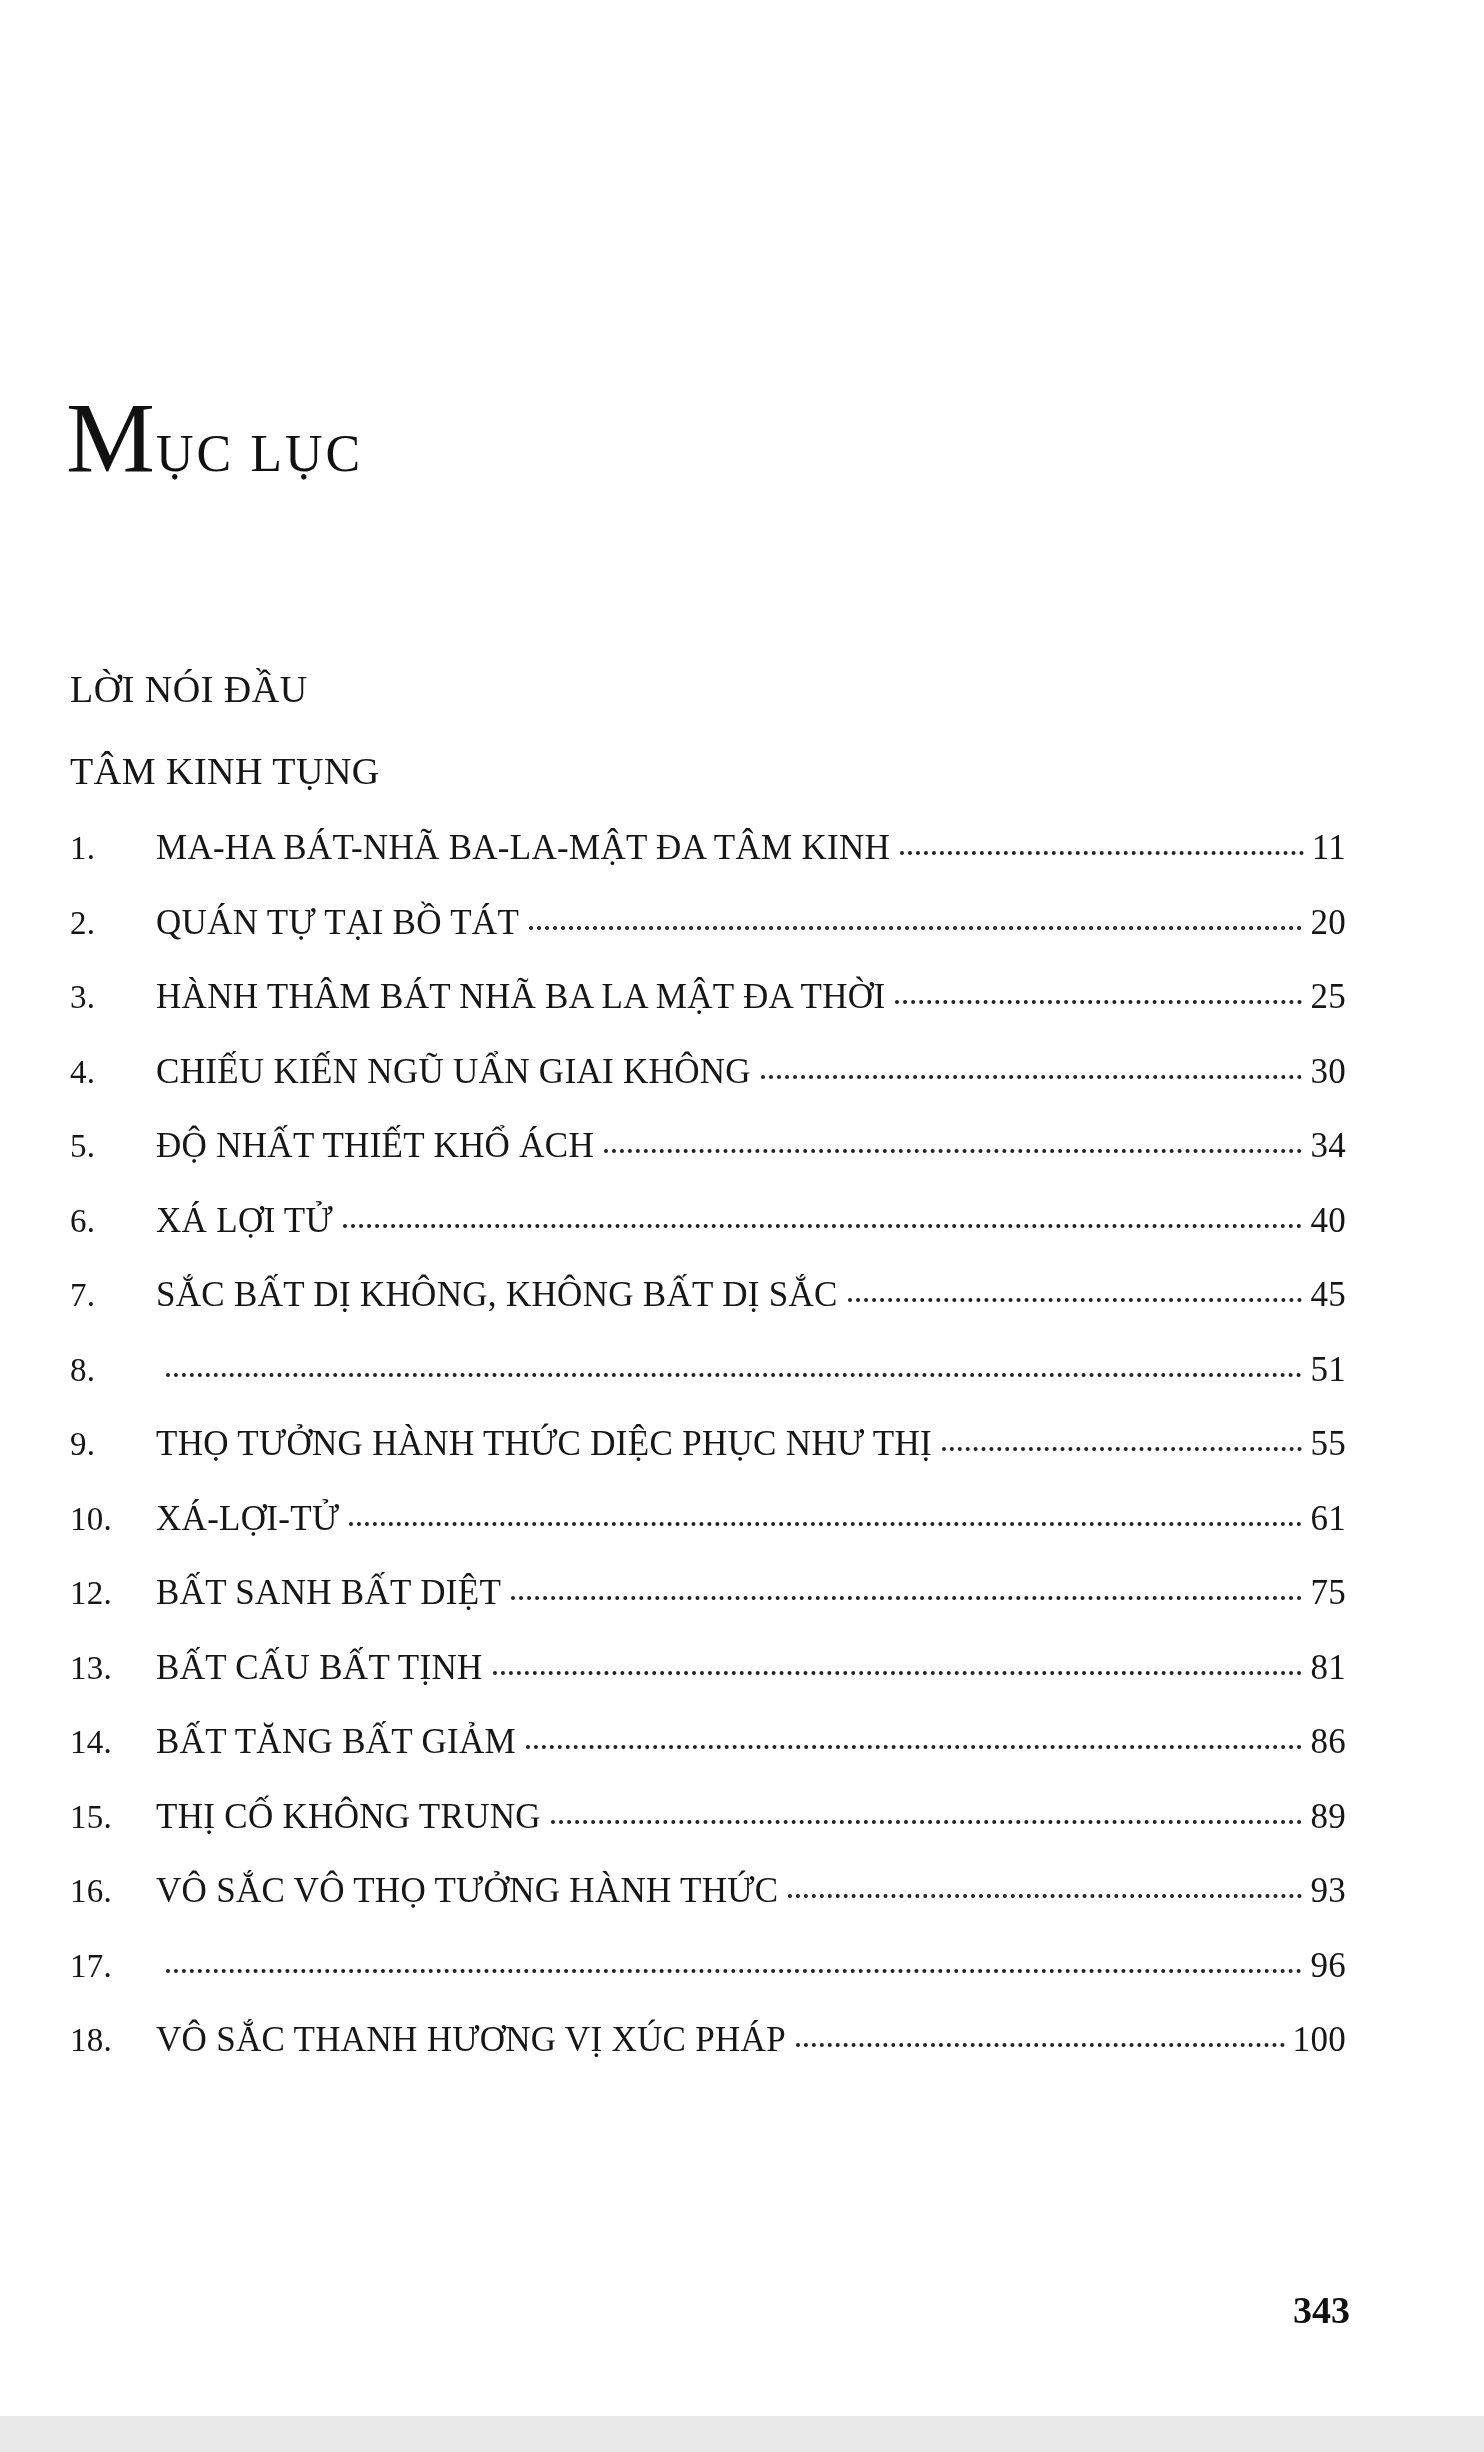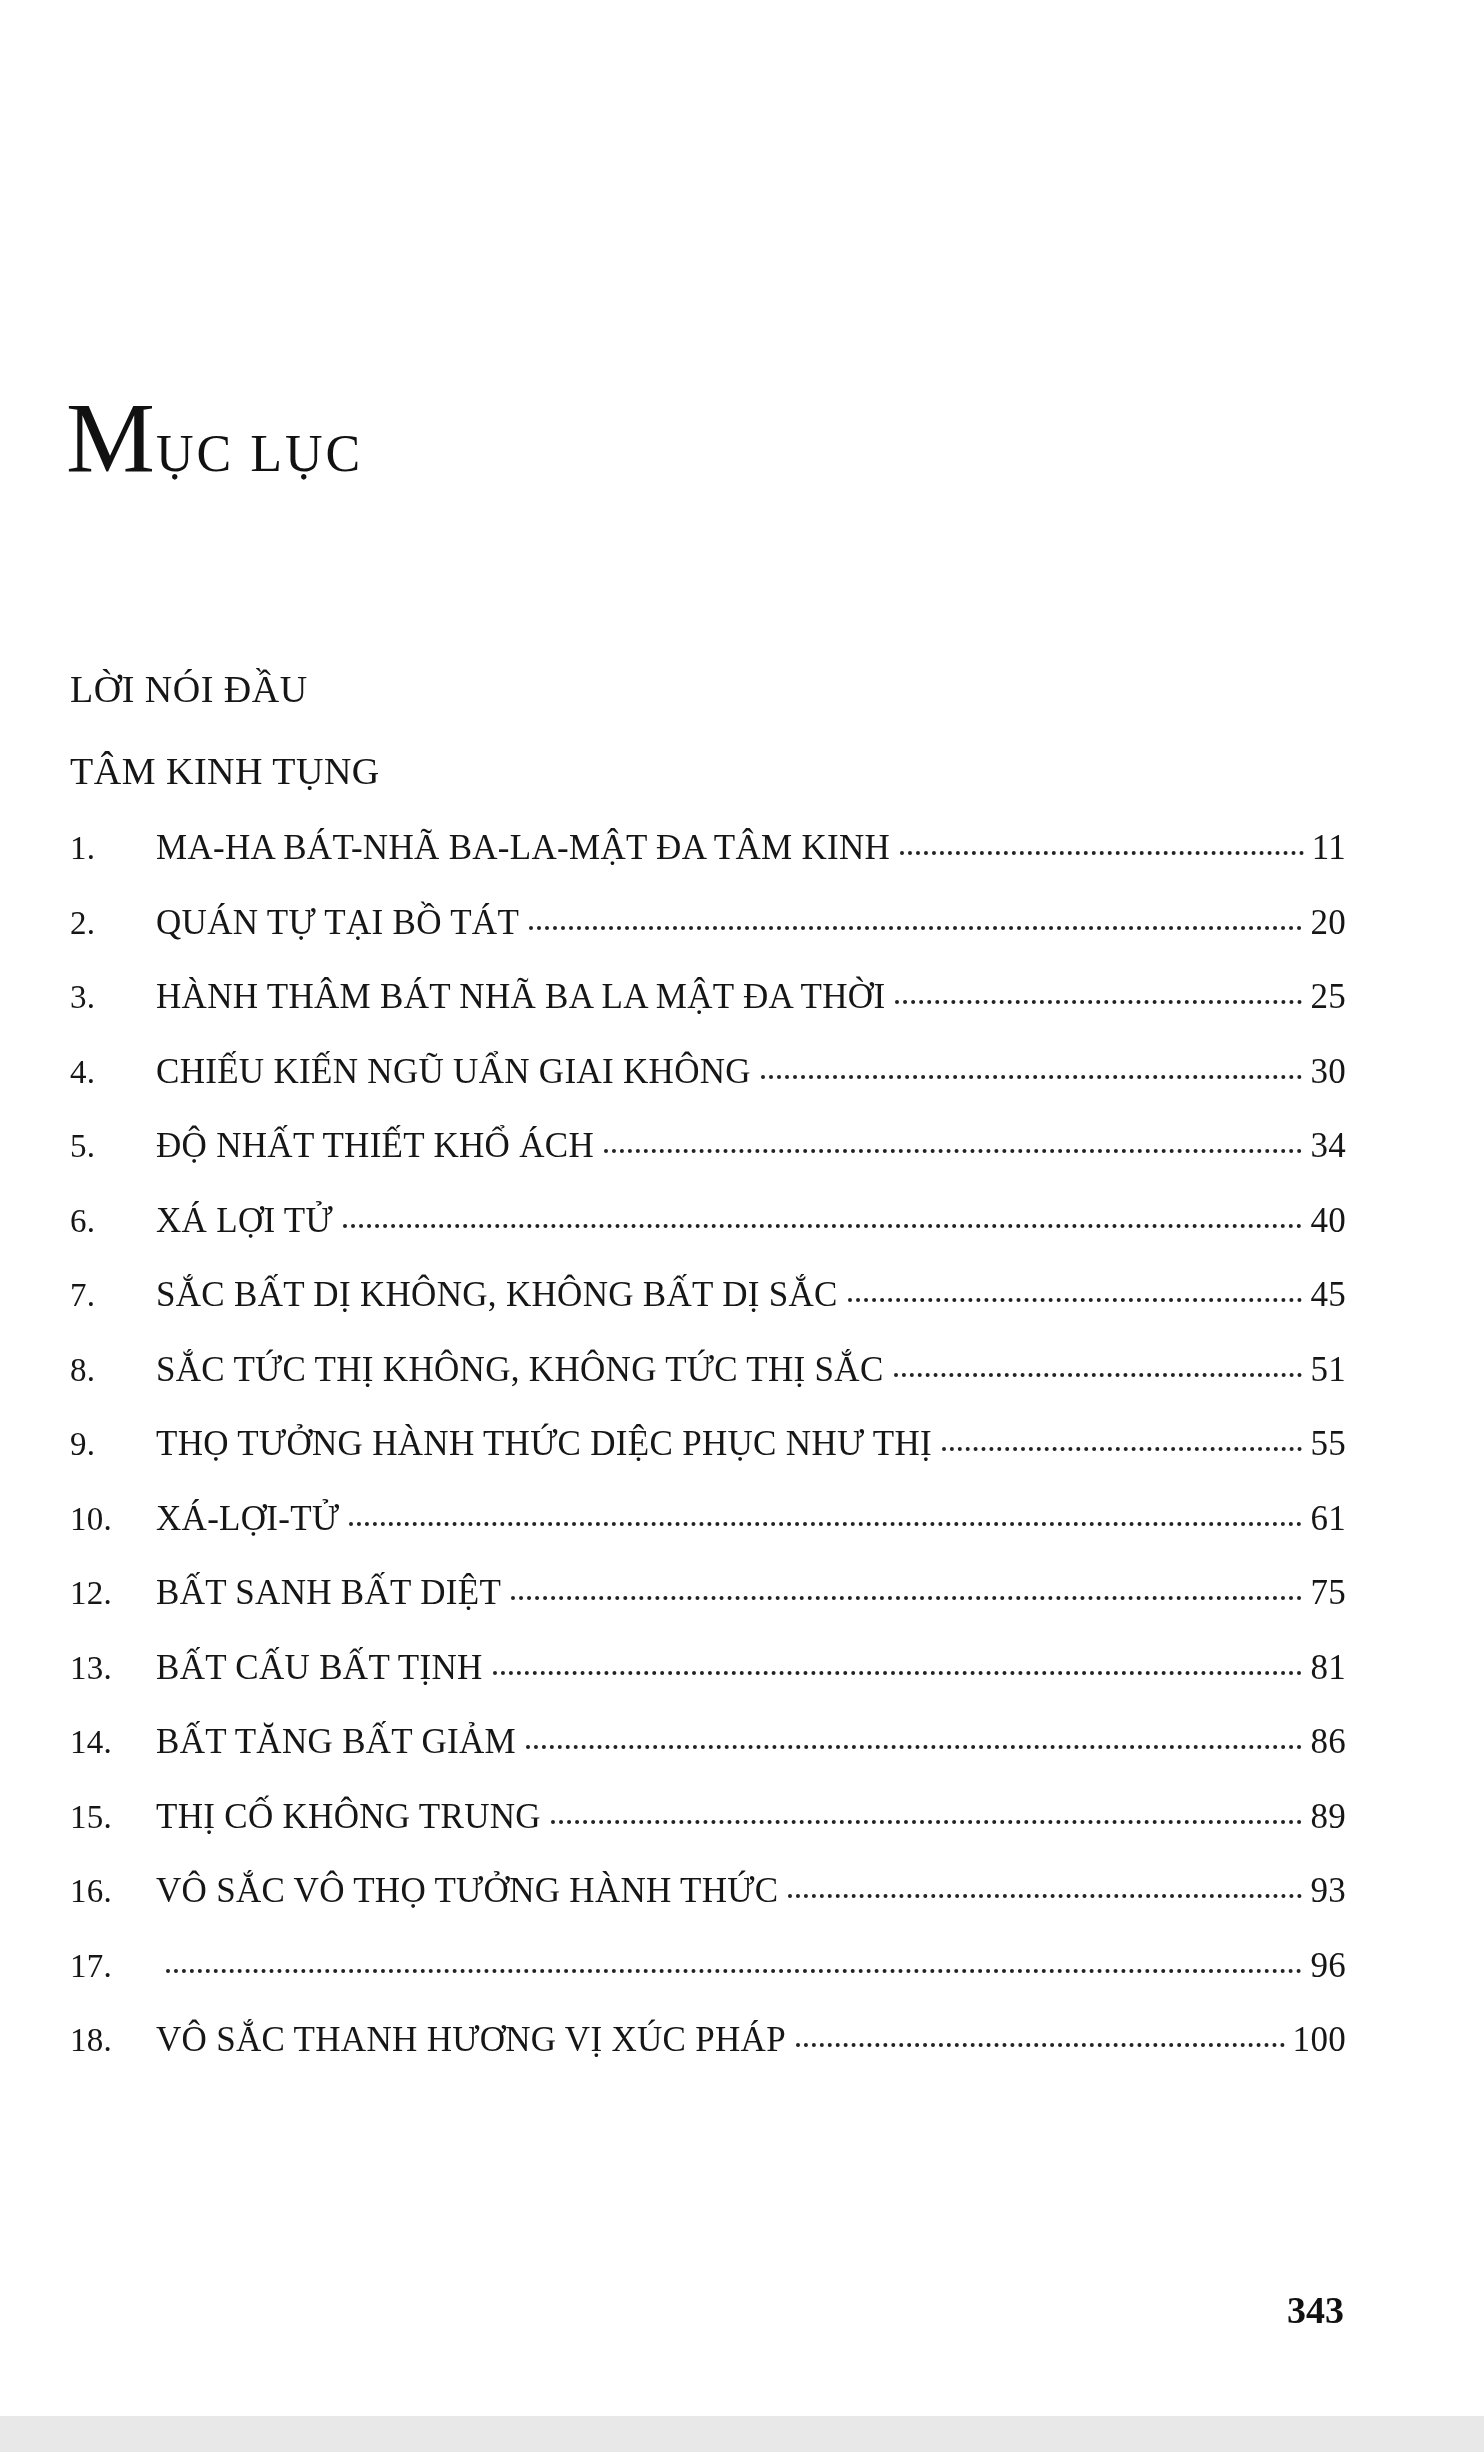--- a/index.html
+++ b/index.html
@@ -72,21 +72,21 @@
     margin: 0 8px 0 10px;
     transform: translateY(-4px);
   }
   .entry .pg {
     flex: 0 0 auto;
     text-align: left;
   }
   .footer-page {
     position: absolute;
     top: 2288px;
-    right: 140px;
+    right: 134px;
     font-size: 38px;
     font-weight: bold;
     color: #111;
     margin-left: 44px;
   }
 </style>
 </head>
 <body>
 
 <div class="page">
@@ -138,21 +138,20 @@
         <span class="pg">40</span>
       </div>
       <div class="entry">
         <span class="num">7.</span>
         <span class="etitle">SẮC BẤT DỊ KHÔNG, KHÔNG BẤT DỊ SẮC</span>
         <span class="dots"></span>
         <span class="pg">45</span>
       </div>
       <div class="entry">
         <span class="num">8.</span>
-        <span class="etitle">SẮC TỨC THỊ KHÔNG, KHÔNG TỨC THỊ SẮC</span>
         <span class="dots"></span>
         <span class="pg">51</span>
       </div>
       <div class="entry">
         <span class="num">9.</span>
         <span class="etitle">THỌ TƯỞNG HÀNH THỨC DIỆC PHỤC NHƯ THỊ</span>
         <span class="dots"></span>
         <span class="pg">55</span>
       </div>
       <div class="entry">

